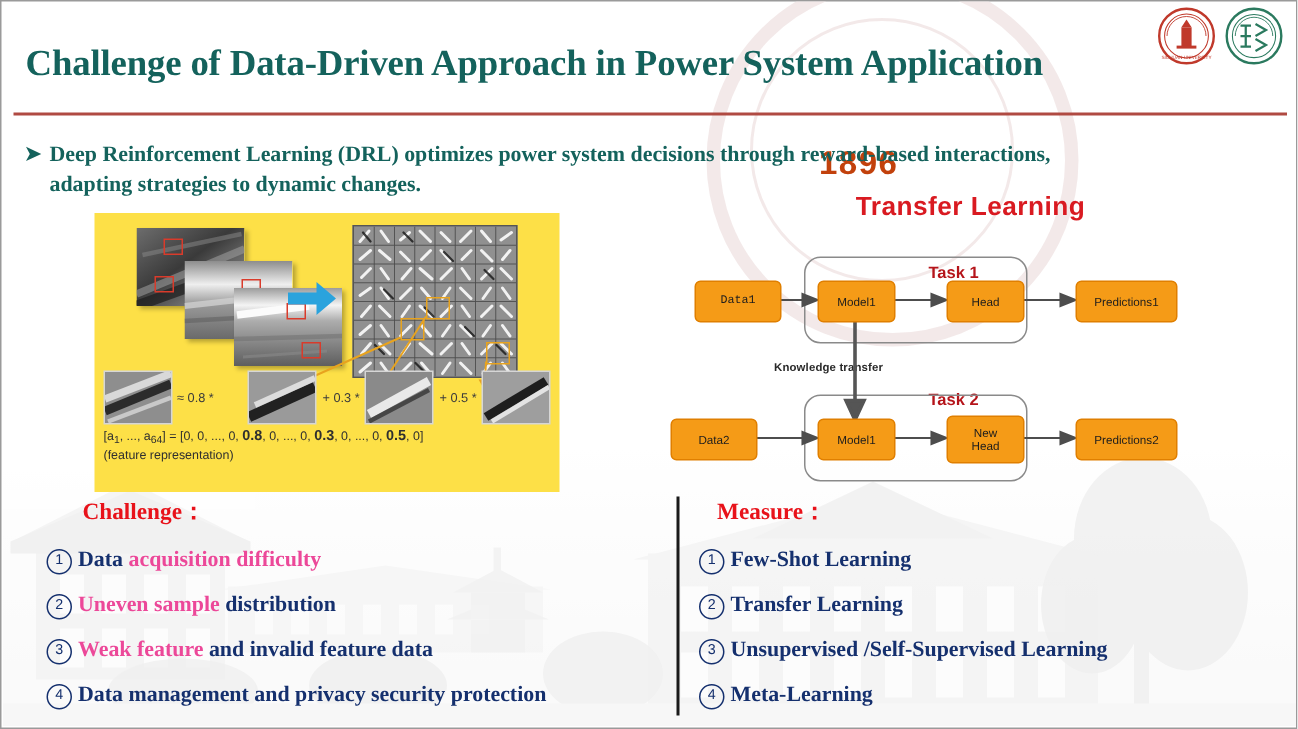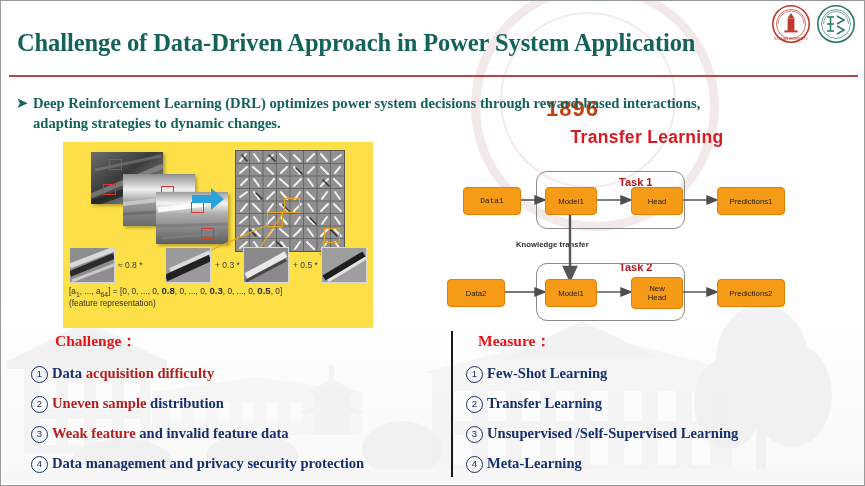--- a/index.html
+++ b/index.html
@@ -142,21 +142,21 @@
   .list-item{
     font-family:"Liberation Serif",serif;font-weight:bold;font-size:14.6px;
     line-height:30px;white-space:nowrap;color:#15306e;
   }
   .num{
     display:inline-block;width:15px;height:15px;line-height:13.5px;
     border:1.3px solid #15306e;border-radius:50%;text-align:center;
     font-family:"Liberation Sans",sans-serif;font-size:9.5px;color:#15306e;
     margin-right:4px;vertical-align:1.5px;font-weight:normal;
   }
-  .red{color:#b91c1c;margin-top:20px;}
+  .red{color:#ec4899;margin-top:20px;}
   .navy{color:#15306e;}
 </style>
 </head>
 <body>
 
 <div id="slide">
 
   <div class="wm wm-seal"></div>
   <div class="wm-seal-inner"></div>
   <div class="wm-1896">1896</div>

